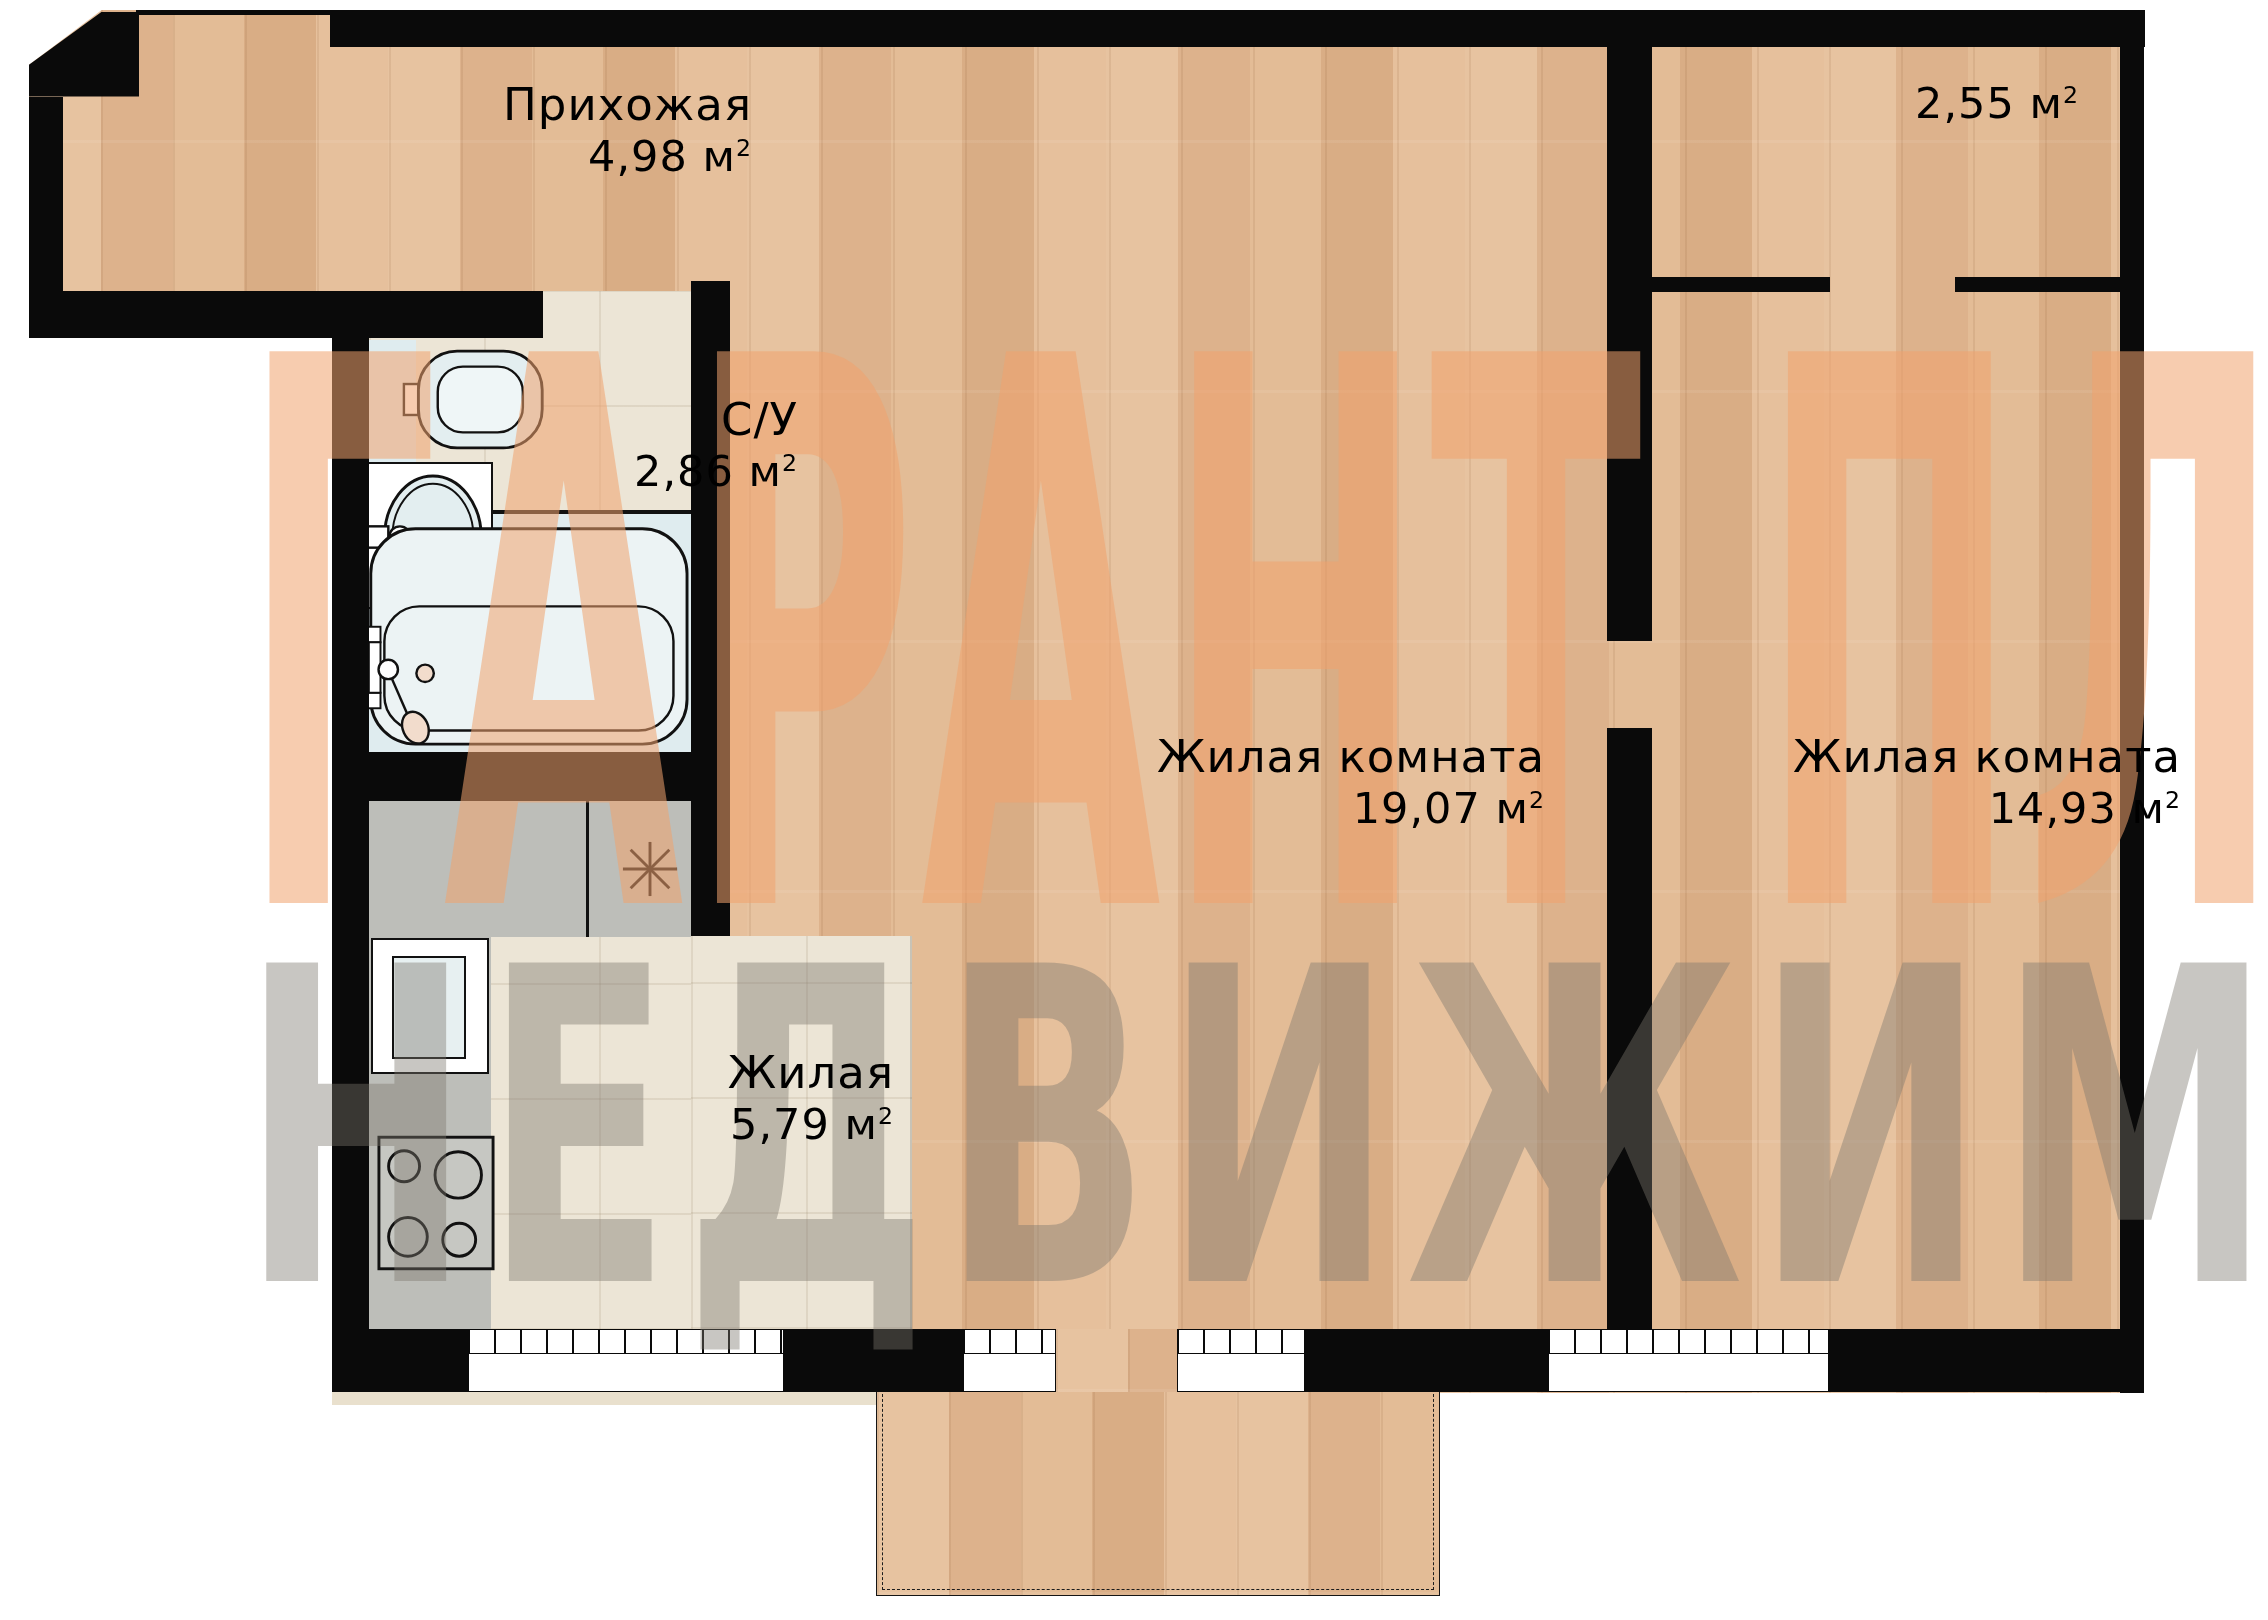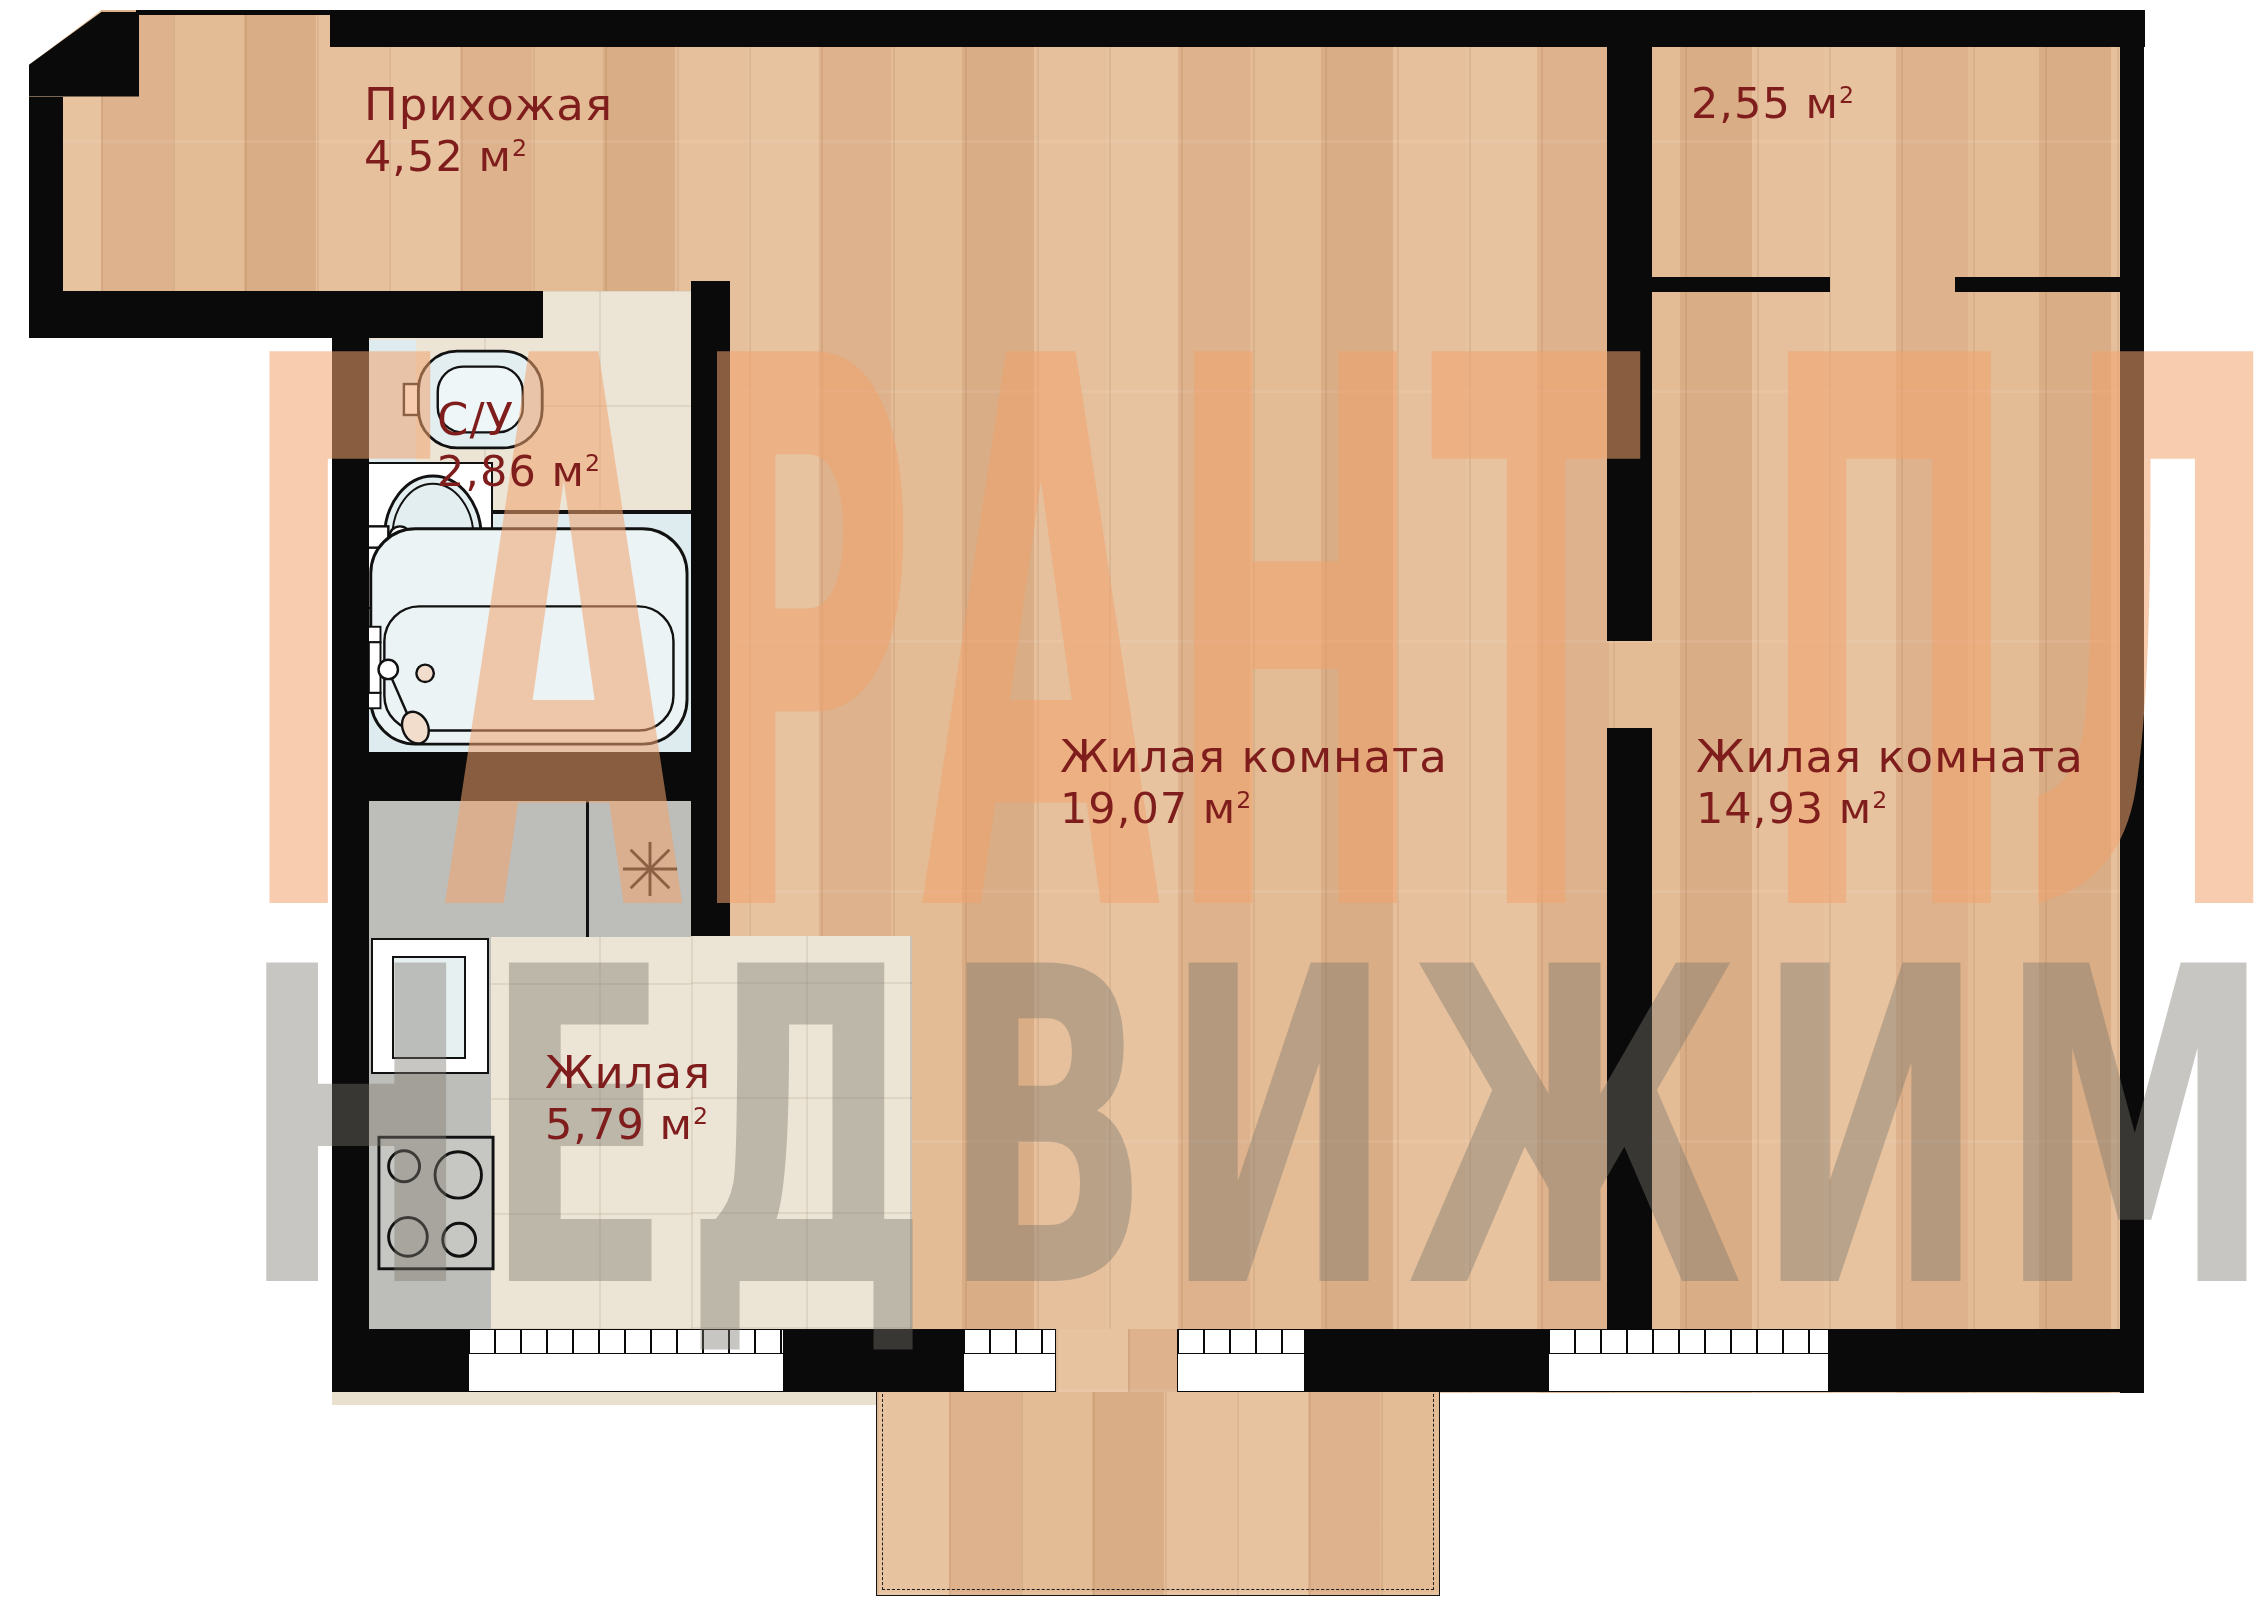--- a/index.html
+++ b/index.html
@@ -26,21 +26,21 @@
     border-bottom:1.9px solid #0a0a0a;
     background:repeating-linear-gradient(90deg,#0a0a0a 0 1.9px,rgba(0,0,0,0) 1.9px 26px);}
   .counter{background:#bdbeb9;}
   .fixzone{background:#dfecef;}
   .sill{background:#e9e0cd;}
   .balcony{border:1.9px solid #151515;border-top:none;}
   .balcony-inner{position:absolute;left:4.9px;right:4.9px;top:1.9px;bottom:4.9px;
     border:1.9px dashed #1c1c1c;border-top:none;}
 
   
-  .room-label{color:#7f1d1d;text-align:left;letter-spacing:1px;line-height:1.18;}
+  .room-label{color:#000000;text-align:right;letter-spacing:1px;line-height:1.18;}
   .room-label .l1{font-size:45px;}
   .room-label .l2{font-size:43px;}
   .room-label sup{font-size:0.55em;vertical-align:super;}
 
   
   .wm{white-space:nowrap;font-weight:bold;transform-origin:top left;pointer-events:none;}
   .wm-orange{font-size:757px;line-height:0.9;letter-spacing:11.6px;transform:scaleX(0.41);
     color:rgba(240,162,110,0.55);}
   .wm-gray{font-size:437px;line-height:0.9;letter-spacing:19.4px;transform:scaleX(0.63);
     color:rgba(125,120,110,0.42);}
@@ -144,21 +144,21 @@
   <div class="abs sill" style="left:332px;top:1392px;width:544px;height:12.6px;"></div>
   <div class="abs wood balcony" style="left:876px;top:1392px;width:564px;height:204px;">
     <div class="balcony-inner"></div>
   </div>
 
   <div class="abs wm wm-orange" style="left:241px;top:301px;">ГАРАНТ ПЛЮС</div>
   <div class="abs wm wm-gray" style="left:241px;top:933px;">НЕДВИЖИМОСТЬ</div>
 
   <div class="abs room-label" style="left:364px;top:78px;width:388px;">
     <div class="l1">Прихожая</div>
-    <div class="l2"><span>4,52</span>&nbsp;<span><span>м</span><sup>2</sup></span></div>
+    <div class="l2"><span>4,98</span>&nbsp;<span><span>м</span><sup>2</sup></span></div>
   </div>
 
   <div class="abs room-label" style="left:1691px;top:70px;width:388px;margin-top:8px;">
     <div class="l2"><span>2,55</span>&nbsp;<span><span>м</span><sup>2</sup></span></div>
   </div>
 
   <div class="abs room-label" style="left:437px;top:393px;width:361px;">
     <div class="l1">С/У</div>
     <div class="l2"><span>2,86</span>&nbsp;<span><span>м</span><sup>2</sup></span></div>
   </div>

